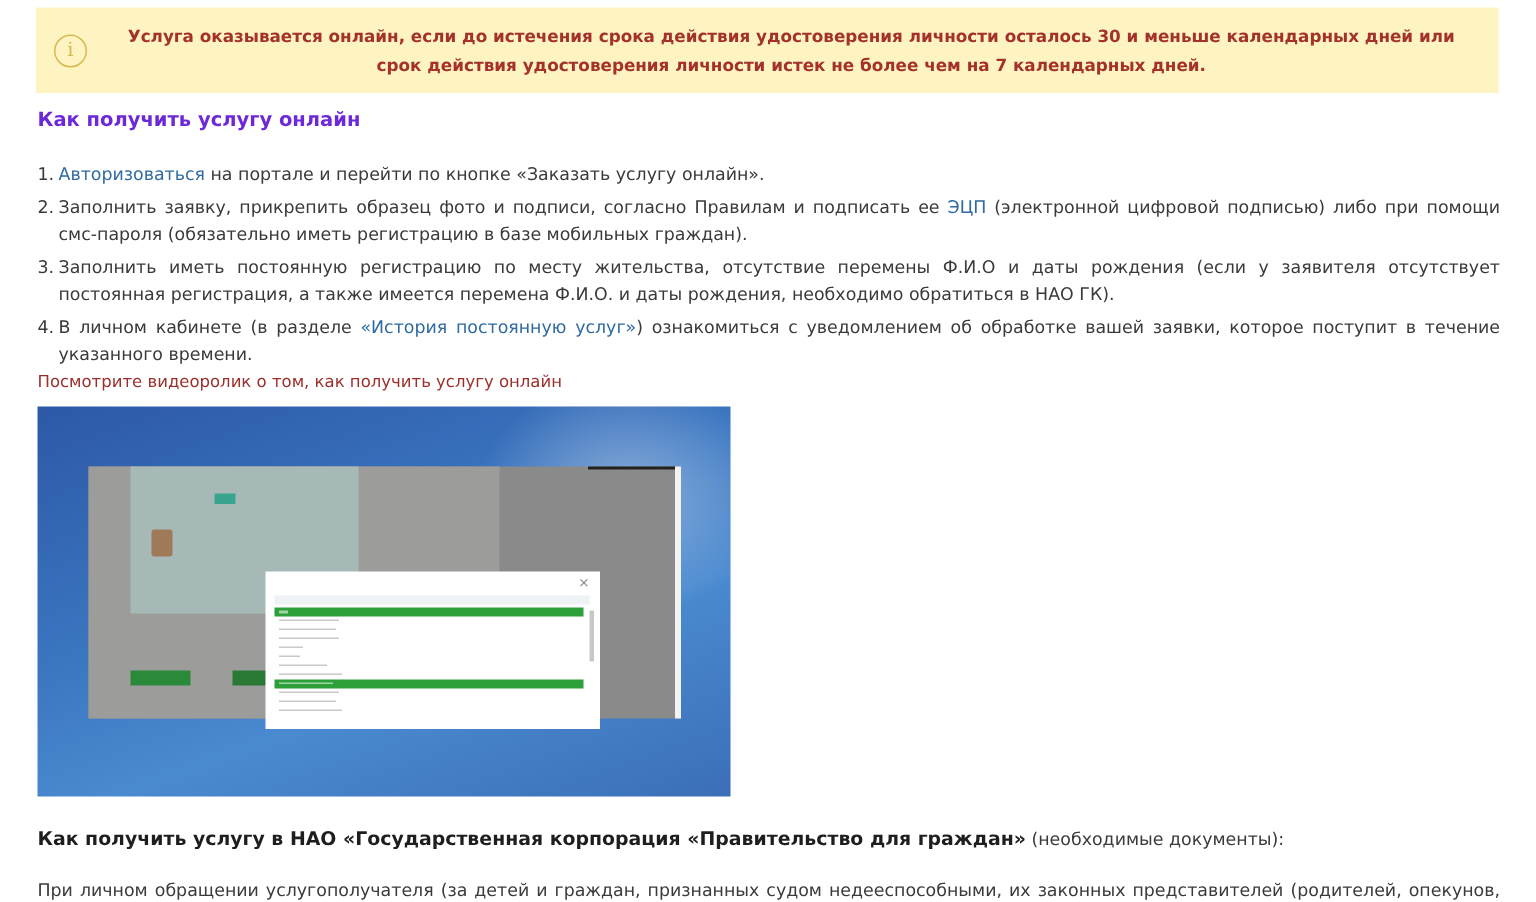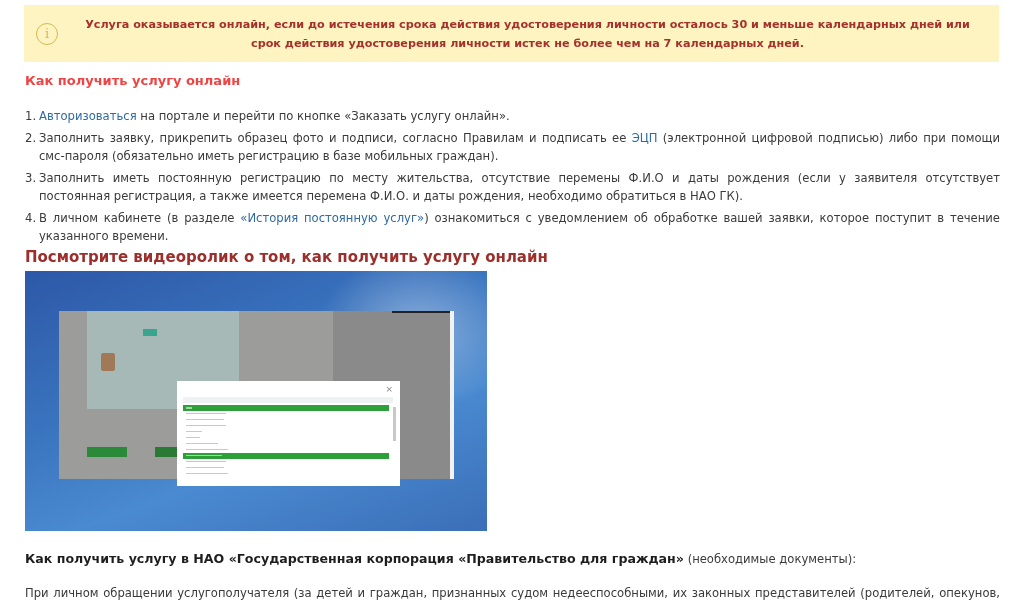--- a/index.html
+++ b/index.html
@@ -14,30 +14,30 @@
   .alert-icon {
     width: 22px; height: 22px; border: 1.5px solid #d8b94e; border-radius: 50%;
     color: #d8b94e; font-size: 13px; line-height: 19px; text-align: center; font-family: "DejaVu Serif", serif;
   }
   .alert-text {
     flex: 1; text-align: center; color: #a4312b; font-weight: bold;
     font-size: 11.2px; line-height: 19px; padding: 0 18px 0 4px;
   }
 
   h2.section-title {
-    position: absolute; left: 25px; font-size: 13px; font-weight: bold; color: #ef4444;
+    position: absolute; left: 25px; font-size: 13px; font-weight: bold; color: #6d28d9;
   }
   .ol-steps { position: absolute; left: 25px; top: 107px; width: 975px; list-style: none; font-size: 11.6px; line-height: 18.5px; color: #3a3a3a; }
   .ol-steps li { display: flex; margin-bottom: 3px; }
   .ol-steps .num { width: 14px; flex: none; }
   .ol-steps .txt { flex: 1; text-align: justify; }
   a.link { color: #2f6aa0; text-decoration: none; }
 
   .video-heading {
-    position: absolute; left: 25px; top: 248px; font-size: 15px; font-weight: bold; color: #9c2f2b;
+    position: absolute; left: 25px; top: 248px; font-size: 11px; font-weight: normal; color: #9c2f2b;
   }
 
   .video {
     position: absolute; left: 25px; top: 271px; width: 462px; height: 260px; overflow: hidden;
     background: linear-gradient(160deg, #2d58a8 0%, #3a75c0 40%, #4a8ad0 65%, #3b6fb8 100%);
   }
   .video .glow { position: absolute; right: -30px; top: -20px; width: 200px; height: 160px;
     background: radial-gradient(ellipse at center, rgba(200,215,235,0.55), rgba(200,215,235,0) 70%); }
   .video .screen {
     position: absolute; left: 34px; top: 40px; width: 395px; height: 168px; background: #8a8a8a;

